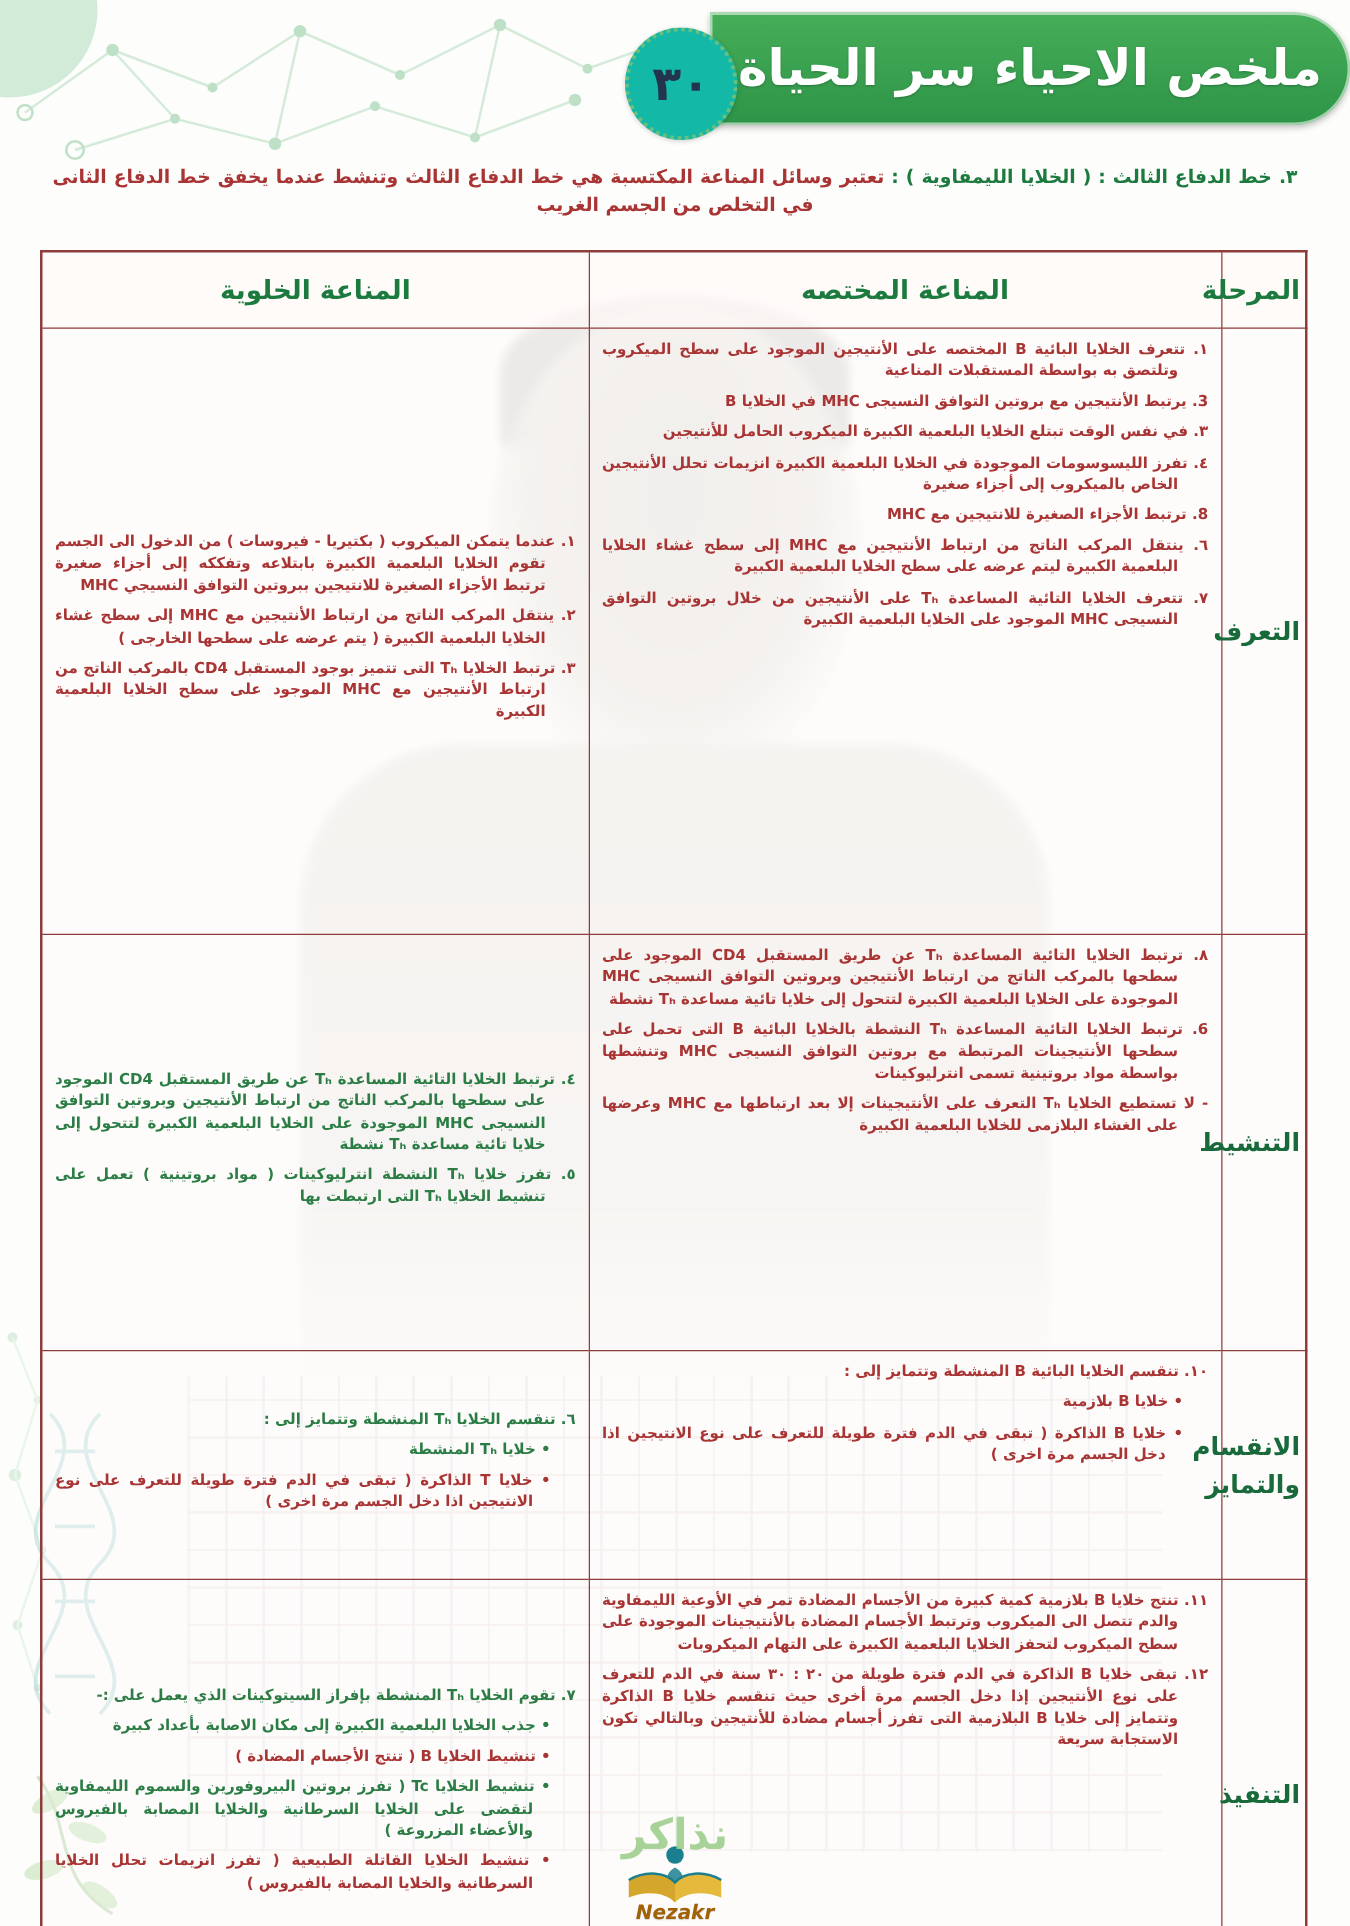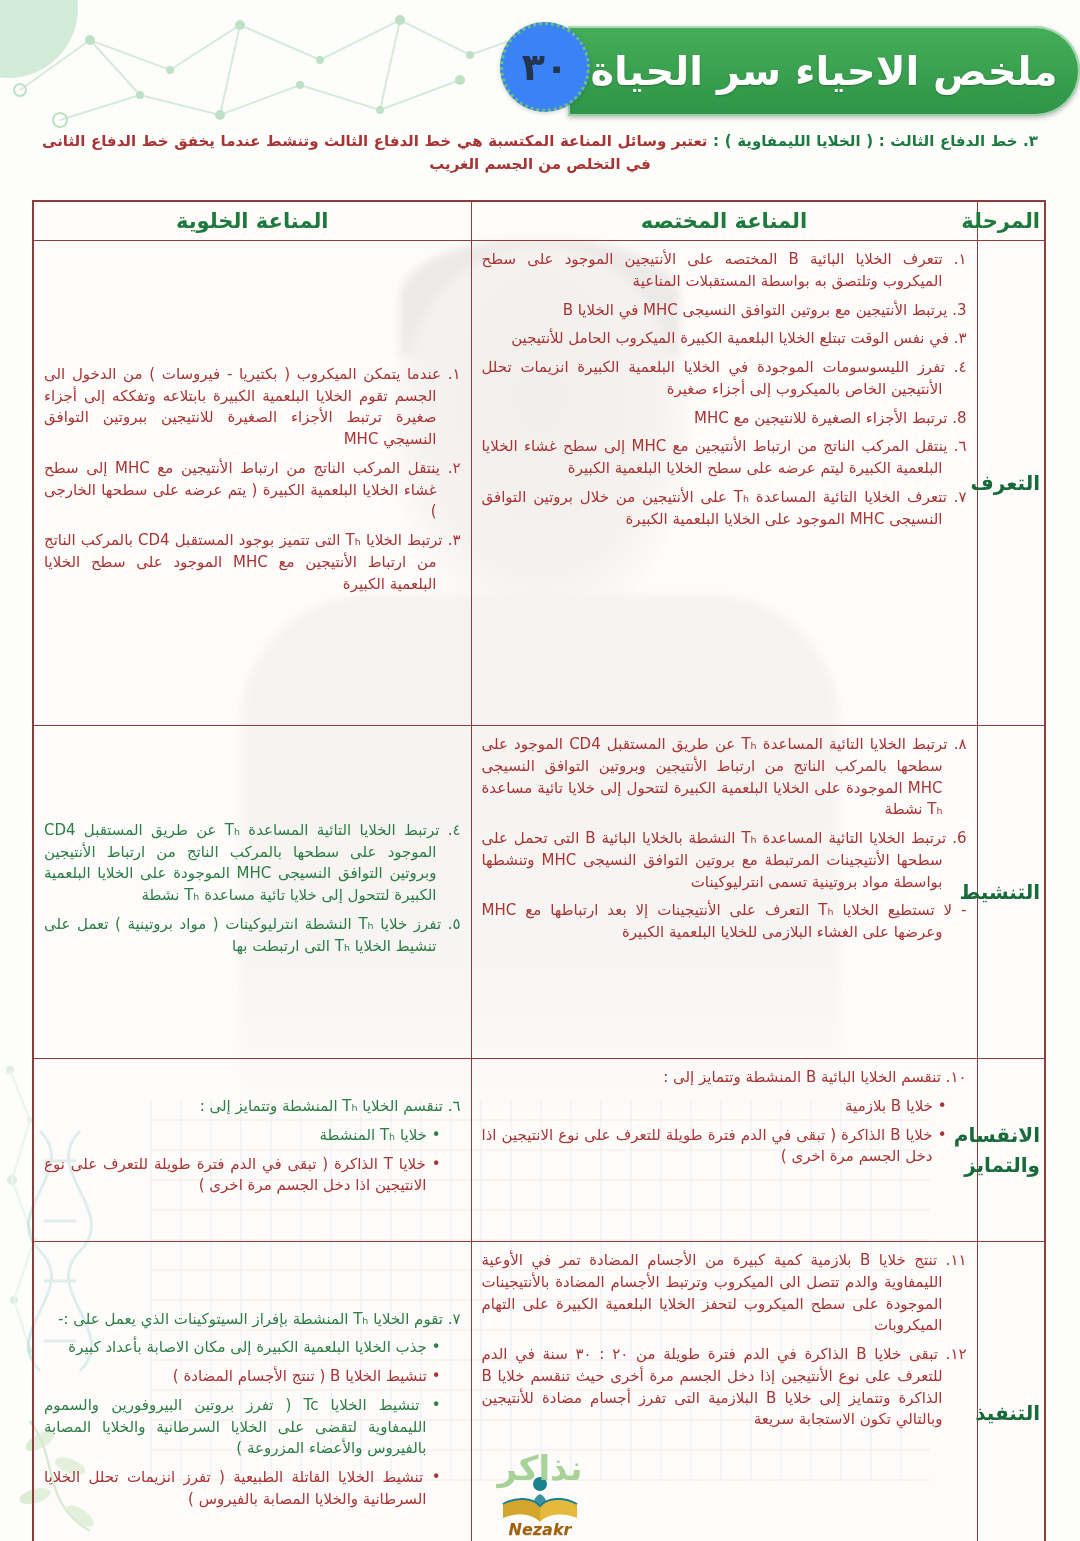--- a/index.html
+++ b/index.html
@@ -21,54 +21,54 @@
     background:radial-gradient(ellipse at 50% 40%, #9d9087 0%, #b4a99f 55%, rgba(180,170,160,0) 78%);}
   .wm-hair{position:absolute;top:-8px;left:180px;width:280px;height:120px;border-radius:50% 50% 0 0;background:#6f6a64;}
   .wm-shoulders{position:absolute;top:350px;left:20px;width:600px;height:540px;border-radius:130px 130px 0 0;
     background:linear-gradient(#b9aea6, #cfc6bd 70%, rgba(210,205,198,0));}
   .plaid{position:absolute;bottom:60px;left:150px;right:150px;height:380px;opacity:.10;z-index:0;
     background:
       repeating-linear-gradient(0deg, rgba(170,90,90,.8) 0 2px, transparent 2px 30px),
       repeating-linear-gradient(90deg, rgba(110,110,160,.8) 0 2px, transparent 2px 30px);}
   
   .topbar{position:absolute;top:0;left:0;right:0;height:124px;z-index:2;}
-  .title-band{position:absolute;top:26px;right:0;width:512px;height:90px;
+  .title-band{position:absolute;top:10px;right:0;width:512px;height:90px;
     background:linear-gradient(180deg,#46ae59,#2e9447);
     border-radius:0 46px 46px 0 / 0 46px 46px 0;
     box-shadow:0 2px 5px rgba(0,0,0,.25), inset 0 0 0 2px rgba(255,255,255,.55);
     display:flex;align-items:center;justify-content:center;}
   .title-band h1{margin:0;color:#ffffff;font-size:40px;font-weight:bold;letter-spacing:0;
     text-shadow:0 1px 2px rgba(0,0,0,.25);}
   .page-num-circle{position:absolute;top:22px;left:500px;width:84px;height:84px;border-radius:50%;
-    background:#3b82f6;border:3px dotted #6abf7e;box-shadow:0 1px 4px rgba(0,0,0,.18);
+    background:#14b8a6;border:3px dotted #6abf7e;box-shadow:0 1px 4px rgba(0,0,0,.18);
     display:flex;align-items:center;justify-content:center;z-index:3;}
   .page-num-circle span{font-size:38px;font-weight:bold;color:#23344e;}
   
   .intro{position:absolute;top:130px;right:42px;left:42px;margin:0;z-index:2;
     font-size:15px;font-weight:bold;line-height:1.55;
     text-align:justify;text-align-last:center;}
   .intro .g{color:#1d7a3e;}
   .intro .r{color:#a93434;}
   
   .tbl{position:absolute;top:200px;right:34px;left:34px;width:1012px;z-index:1;
     border-collapse:collapse;table-layout:fixed;background:rgba(255,252,250,.25);}
   .tbl th,.tbl td{border:1.6px solid #8e3d3d;}
   .tbl{border:2px solid #8e3d3d;}
-  .tbl th{color:#1d7a3e;font-size:21px;font-weight:bold;padding:7px 4px;background:rgba(255,250,248,.6);}
+  .tbl th{color:#1d7a3e;font-size:21px;font-weight:bold;padding:18px 4px;background:rgba(255,250,248,.6);}
   .c-stage{width:68px;}.c-hum{width:506px;}.c-cel{width:438px;}
   td.stage{color:#186a3b;font-weight:bold;font-size:20px;text-align:center;vertical-align:middle;
     padding:4px;line-height:1.5;border-radius:21px;}
   td.cell{padding:8px 10px;}
   td.hum{vertical-align:top;}
   td.cel{vertical-align:middle;}
   .r0 > td{height:468px;}
   .r1 > td{height:316px;}
   .r2 > td{height:166px;}
   .r3 > td{height:326px;}
-  .item{font-size:15px;font-weight:normal;color:#a93434;line-height:1.45;
+  .item{font-size:12px;font-weight:bold;color:#a93434;line-height:1.45;
     text-align:justify;margin-bottom:7px;padding-right:24px;text-indent:-24px;}
   .item.green{color:#2c7d45;}
   .item.bullet{padding-right:34px;text-indent:-14px;}
   .item.bullet::before{content:"•  ";}
   
   .brand{position:absolute;bottom:2px;left:50%;transform:translateX(-50%);z-index:3;
     text-align:center;width:260px;}
   .brand .ar{display:block;font-size:34px;font-weight:bold;color:#9fcf8e;opacity:.9;
     margin-bottom:-14px;}
   .brand svg{display:block;margin:0 auto;}

